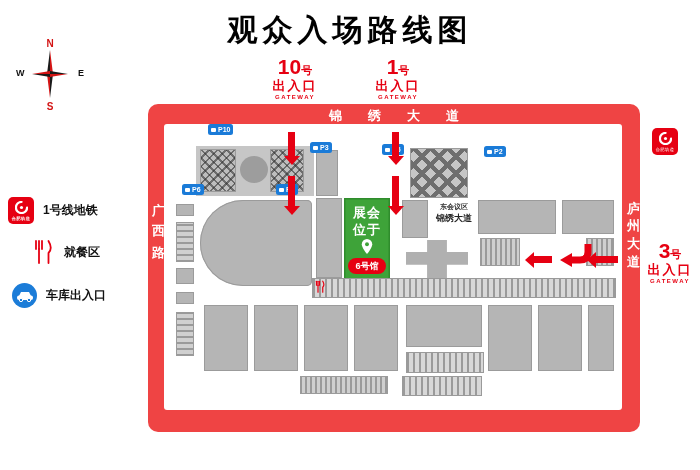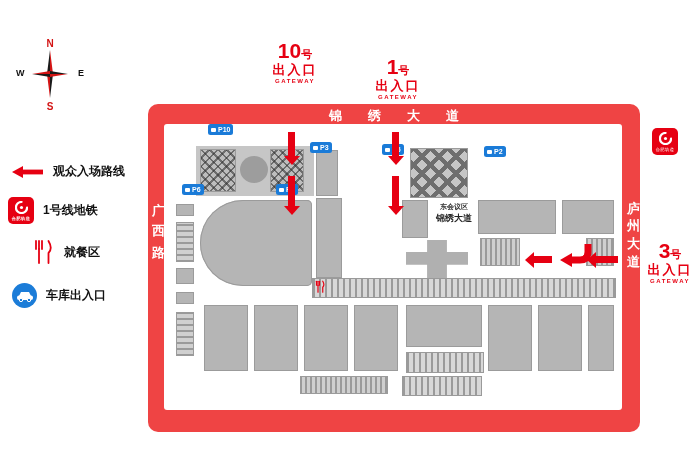--- a/index.html
+++ b/index.html
@@ -76,45 +76,39 @@
   .gate .g-label{font-size:13px;font-weight:700;letter-spacing:2px;margin-top:2px;}
   .gate .g-en{font-size:6px;font-weight:700;letter-spacing:1.5px;margin-top:2px;}
 
   .abs{position:absolute;}
 </style>
 </head>
 <body>
 
 <div id="stage">
 
+  <div class="title">观众入场路线图</div>
 
   <div class="compass">
     <span class="cn">N</span>
     <span class="cs">S</span>
     <span class="cw">W</span>
     <span class="ce">E</span>
     <svg width="36" height="50" viewBox="0 0 36 48">
       <polygon points="18,0 15,24 18,24" fill="#1a1a1a"></polygon>
       <polygon points="18,0 21,24 18,24" fill="#d31414"></polygon>
       <polygon points="18,48 15,24 18,24" fill="#d31414"></polygon>
       <polygon points="18,48 21,24 18,24" fill="#1a1a1a"></polygon>
       <polygon points="0,24 18,21 18,24" fill="#d31414"></polygon>
       <polygon points="0,24 18,27 18,24" fill="#1a1a1a"></polygon>
       <polygon points="36,24 18,21 18,24" fill="#1a1a1a"></polygon>
       <polygon points="36,24 18,27 18,24" fill="#d31414"></polygon>
     </svg>
   </div>
 
-  <div class="leg" style="left:12px;top:163px;">
-    <svg width="32" height="14" viewBox="0 0 32 14">
-      <polygon points="0,7 11,1 11,13" fill="#e60012"></polygon>
-      <rect x="10" y="4.6" width="21" height="4.8" fill="#e60012"></rect>
-    </svg>
-    <span>观众入场路线</span>
-  </div>
 
   <div class="leg" style="left:8px;top:197px;">
     <div class="metro-logo">
       <svg width="13" height="13" viewBox="0 0 14 14">
         <path d="M7 1 A6 6 0 1 0 13 7" stroke="#fff" stroke-width="2.4" fill="none" stroke-linecap="round"></path>
         <circle cx="7" cy="7" r="1.7" fill="#fff"></circle>
       </svg>
       <span>合肥轨道</span>
     </div>
     <span>1号线地铁</span>
@@ -138,21 +132,21 @@
       <svg width="18" height="12" viewBox="0 0 18 12">
         <path d="M3 6 l2-4 h8 l2 4 z" fill="#fff"></path>
         <rect x="1" y="5.5" width="16" height="4.5" rx="2" fill="#fff"></rect>
         <circle cx="5" cy="10" r="1.7" fill="#1b7cd8" stroke="#fff" stroke-width="1"></circle>
         <circle cx="13" cy="10" r="1.7" fill="#1b7cd8" stroke="#fff" stroke-width="1"></circle>
       </svg>
     </div>
     <span>车库出入口</span>
   </div>
 
-  <div class="gate" style="left:258px;top:40px;width:74px;">
+  <div class="gate" style="left:258px;top:56px;width:74px;">
     <span class="g-num">10</span><span class="g-unit">号</span>
     <div class="g-label">出入口</div>
     <div class="g-en">GATEWAY</div>
   </div>
 
   <div class="gate" style="left:362px;top:56px;width:72px;">
     <span class="g-num">1</span><span class="g-unit">号</span>
     <div class="g-label">出入口</div>
     <div class="g-en">GATEWAY</div>
   </div>
@@ -183,20 +177,29 @@
     <div class="bldg" style="left:48px;top:42px;width:118px;height:50px;background:#c6c6c6;box-shadow:none;"></div>
     <div class="bldg hatch" style="left:52px;top:45px;width:36px;height:43px;"></div>
     <div class="bldg ellipse" style="left:92px;top:52px;width:28px;height:27px;"></div>
     <div class="bldg hatch" style="left:122px;top:45px;width:34px;height:43px;"></div>
 
     <div class="bldg round-left" style="left:52px;top:96px;width:112px;height:86px;"></div>
 
     <div class="bldg" style="left:168px;top:46px;width:22px;height:46px;"></div>
     <div class="bldg" style="left:168px;top:94px;width:26px;height:80px;"></div>
 
+    <div class="hall-green" style="left:196px;top:94px;width:46px;height:82px;">
+      <span class="ht">展会</span>
+      <span class="ht">位于</span>
+      <svg width="12" height="15" viewBox="0 0 16 20">
+        <path d="M8 0a7 7 0 0 0-7 7c0 5 7 13 7 13s7-8 7-13a7 7 0 0 0-7-7z" fill="#fff"></path>
+        <circle cx="8" cy="7" r="2.6" fill="#3ea339"></circle>
+      </svg>
+      <span class="hall-badge">6号馆</span>
+    </div>
 
     <div class="bldg chevron" style="left:262px;top:44px;width:58px;height:50px;"></div>
 
     <div class="bldg" style="left:254px;top:96px;width:26px;height:38px;"></div>
     <div class="east-txt" style="left:282px;top:99px;width:48px;">
       <span class="e1">东会议区</span>
       <span class="e2">锦绣大道</span>
     </div>
     <div class="bldg bldg-cross" style="left:258px;top:136px;width:62px;height:40px;background:#b0b0b0;"></div>
 

